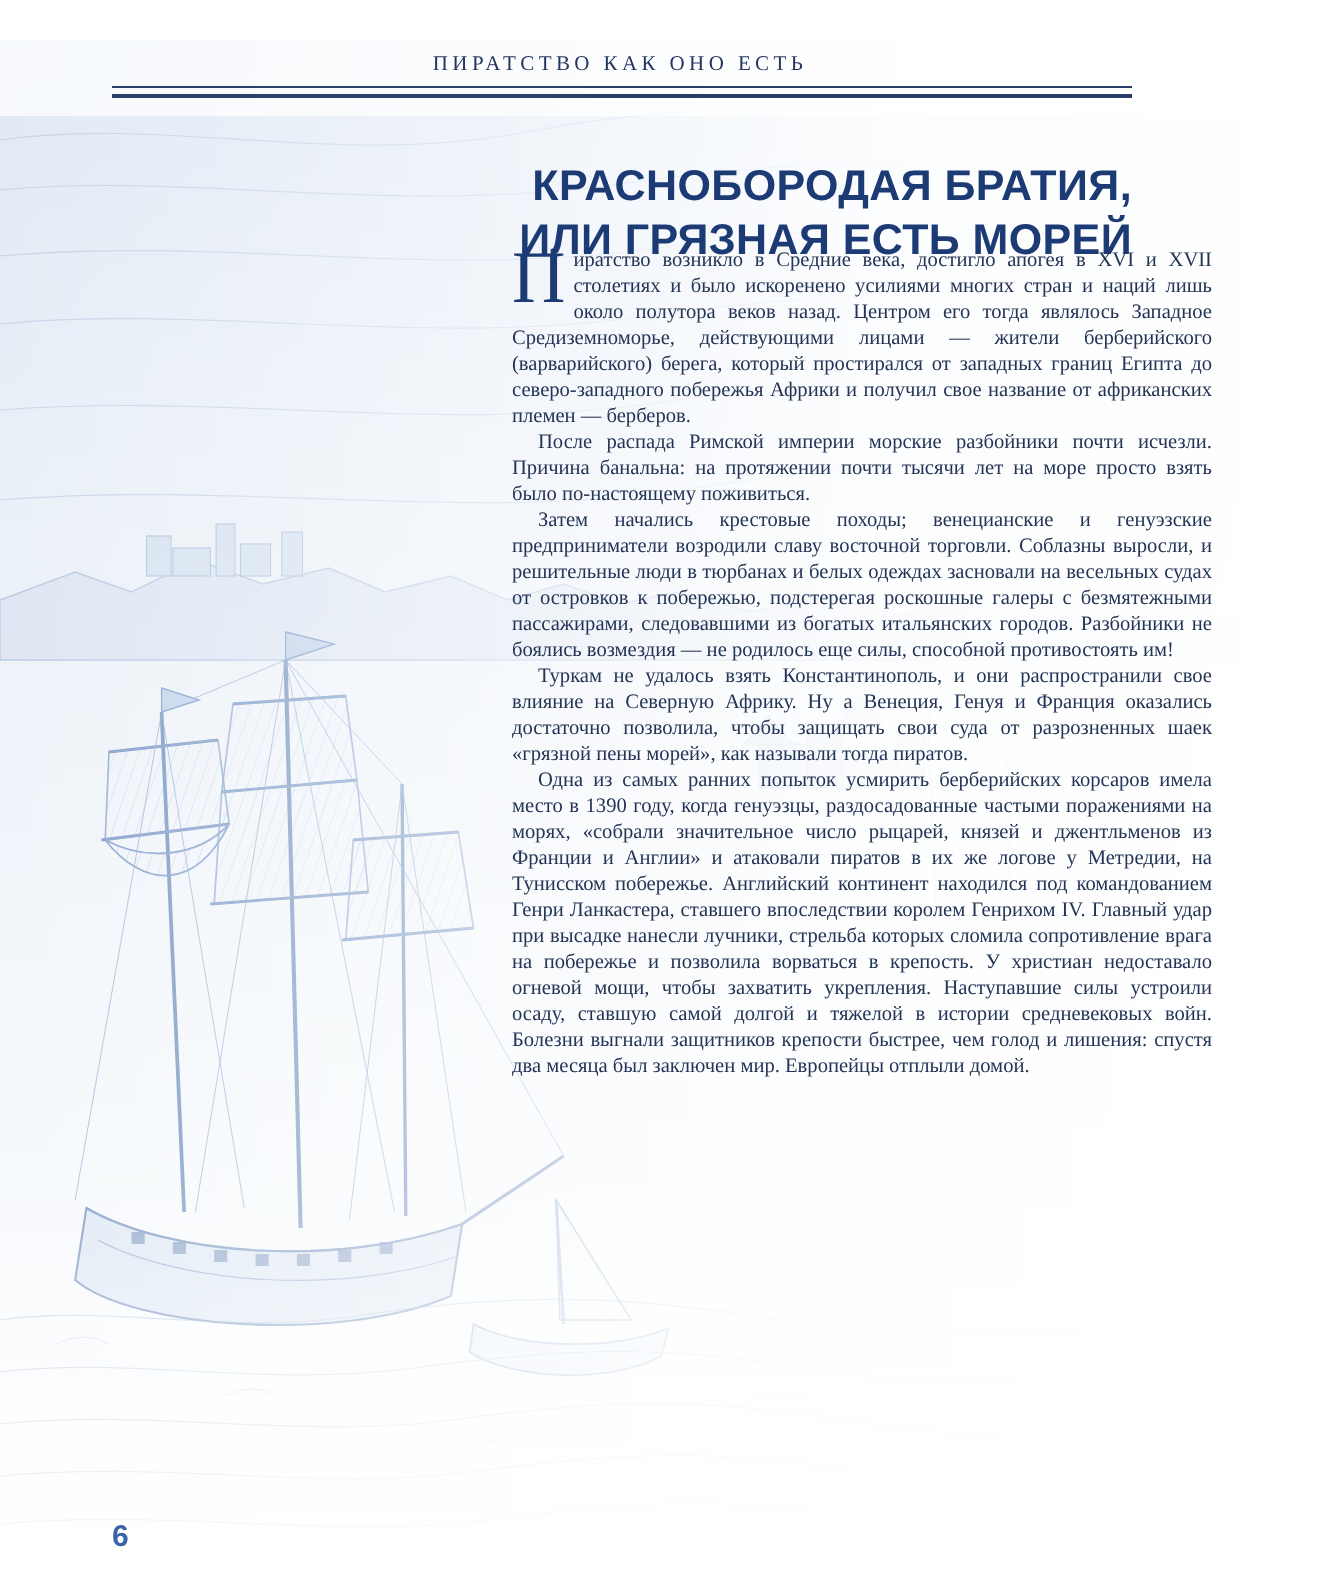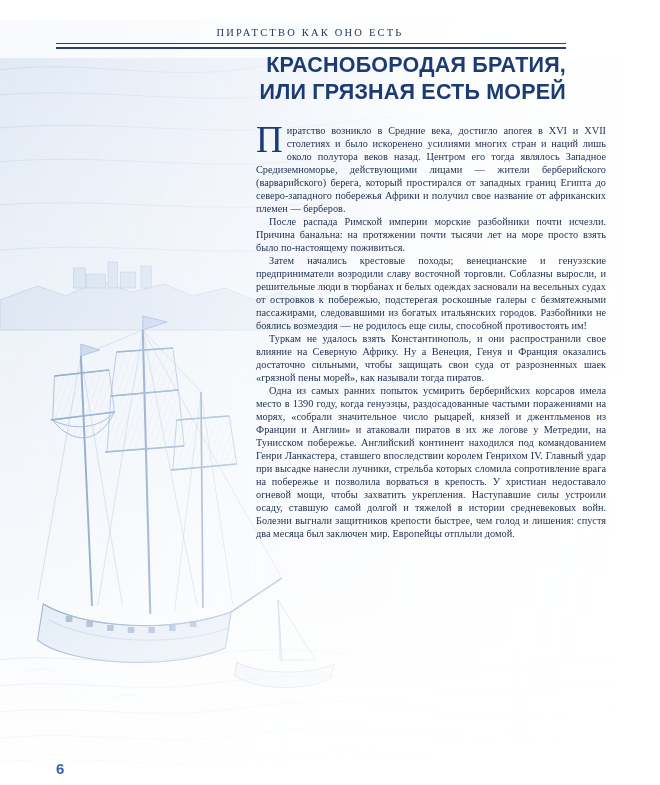--- a/index.html
+++ b/index.html
@@ -54,21 +54,21 @@
     height: 1px;
     background: #2b3f6b;
     z-index: 2;
   }
   .rule.top { top: 43px; }
   .rule.bottom { top: 47px; height: 2px; background: #2b3f6b; }
 
   
   #title-block {
     position: absolute;
-    top: 52px;
+    top: 80px;
     left: 150px;
     right: 54px;
     text-align: right;
     z-index: 2;
   }
   #title-block .tline {
     font-family: "Liberation Sans", sans-serif;
     font-weight: bold;
     font-size: 21.5px;
     line-height: 27px;
@@ -287,19 +287,19 @@
 
   <div id="title-block">
     <div class="tline">КРАСНОБОРОДАЯ БРАТИЯ,</div>
     <div class="tline">ИЛИ ГРЯЗНАЯ ЕСТЬ МОРЕЙ</div>
   </div>
 
   <div id="body-col">
     <p class="first"><span class="dropcap">П</span><span>иратство возникло в Средние века, достигло апогея в XVI и XVII столетиях и было искоренено усилиями многих стран и наций лишь около полутора веков назад. Центром его тогда являлось Западное Средиземноморье, действующими лицами — жители берберийского (варварийского) берега, который простирался от западных границ Египта до северо-западного побережья Африки и получил свое название от африканских племен — берберов.</span></p>
     <p>После распада Римской империи морские разбойники почти исчезли. Причина банальна: на протяжении почти тысячи лет на море просто взять было по-настоящему поживиться.</p>
     <p>Затем начались крестовые походы; венецианские и генуэзские предприниматели возродили славу восточной торговли. Соблазны выросли, и решительные люди в тюрбанах и белых одеждах засновали на весельных судах от островков к побережью, подстерегая роскошные галеры с безмятежными пассажирами, следовавшими из богатых итальянских городов. Разбойники не боялись возмездия — не родилось еще силы, способной противостоять им!</p>
-    <p>Туркам не удалось взять Константинополь, и они распространили свое влияние на Северную Африку. Ну а Венеция, Генуя и Франция оказались достаточно сильными, чтобы защищать свои суда от разрозненных шаек «грязной пены морей», как называли тогда пиратов.</p>
+    <p>Туркам не удалось взять Константинополь, и они распространили свое влияние на Северную Африку. Ну а Венеция, Генуя и Франция оказались достаточно позволила, чтобы защищать свои суда от разрозненных шаек «грязной пены морей», как называли тогда пиратов.</p>
     <p>Одна из самых ранних попыток усмирить берберийских корсаров имела место в 1390 году, когда генуэзцы, раздосадованные частыми поражениями на морях, «собрали значительное число рыцарей, князей и джентльменов из Франции и Англии» и атаковали пиратов в их же логове у Метредии, на Тунисском побережье. Английский континент находился под командованием Генри Ланкастера, ставшего впоследствии королем Генрихом IV. Главный удар при высадке нанесли лучники, стрельба которых сломила сопротивление врага на побережье и позволила ворваться в крепость. У христиан недоставало огневой мощи, чтобы захватить укрепления. Наступавшие силы устроили осаду, ставшую самой долгой и тяжелой в истории средневековых войн. Болезни выгнали защитников крепости быстрее, чем голод и лишения: спустя два месяца был заключен мир. Европейцы отплыли домой.</p>
   </div>
 
   <div id="folio">6</div>
 
 </div>
 
 </body></html>

